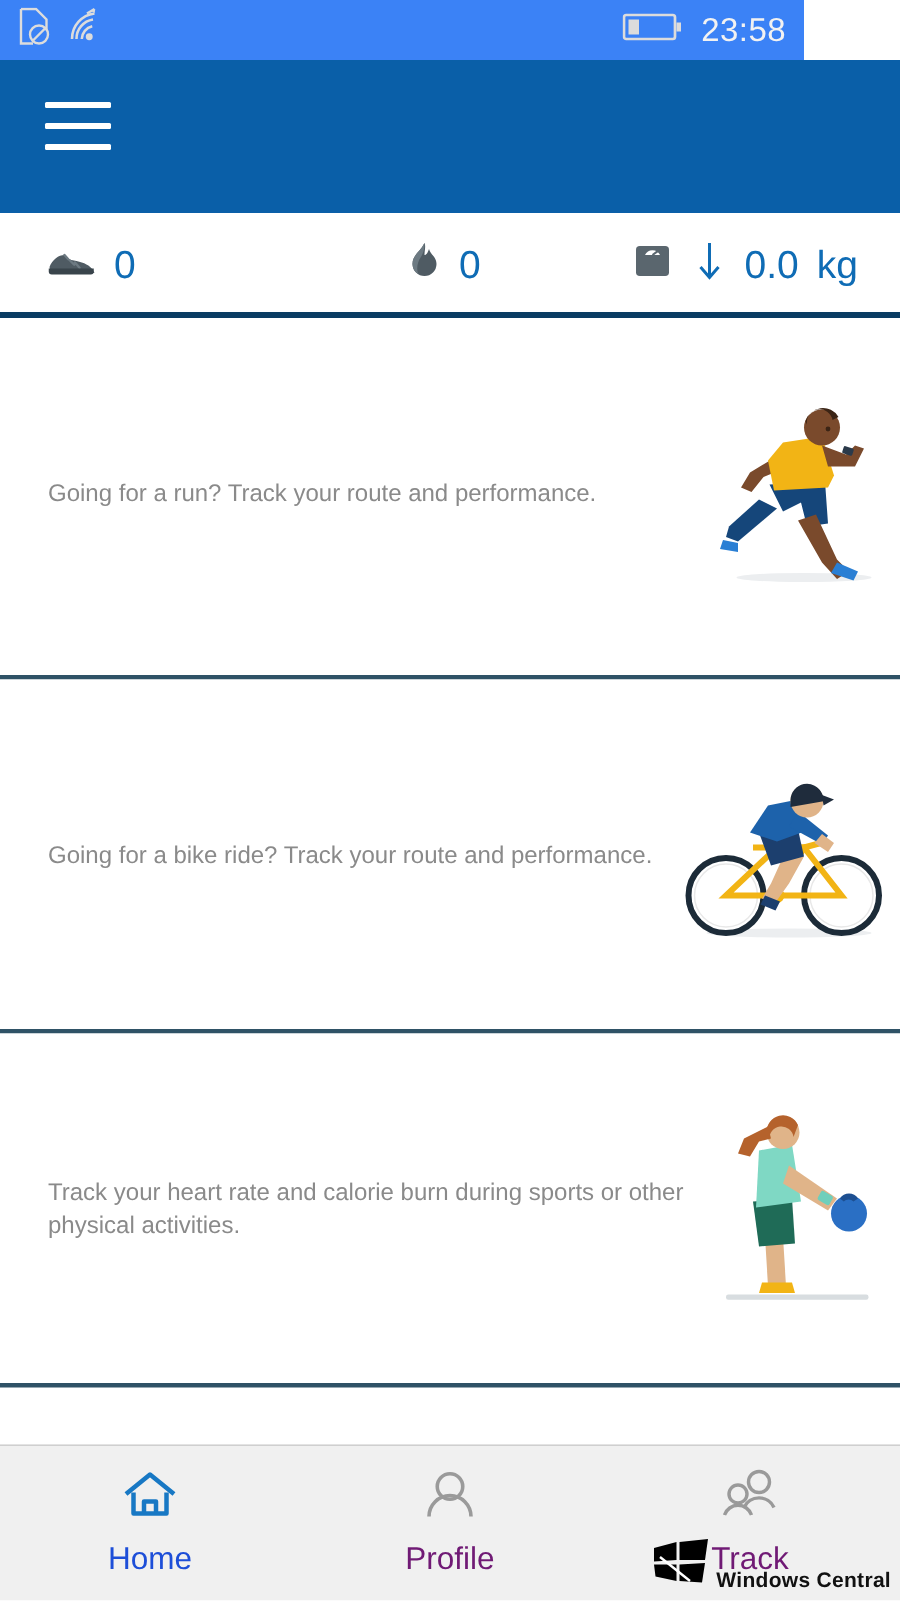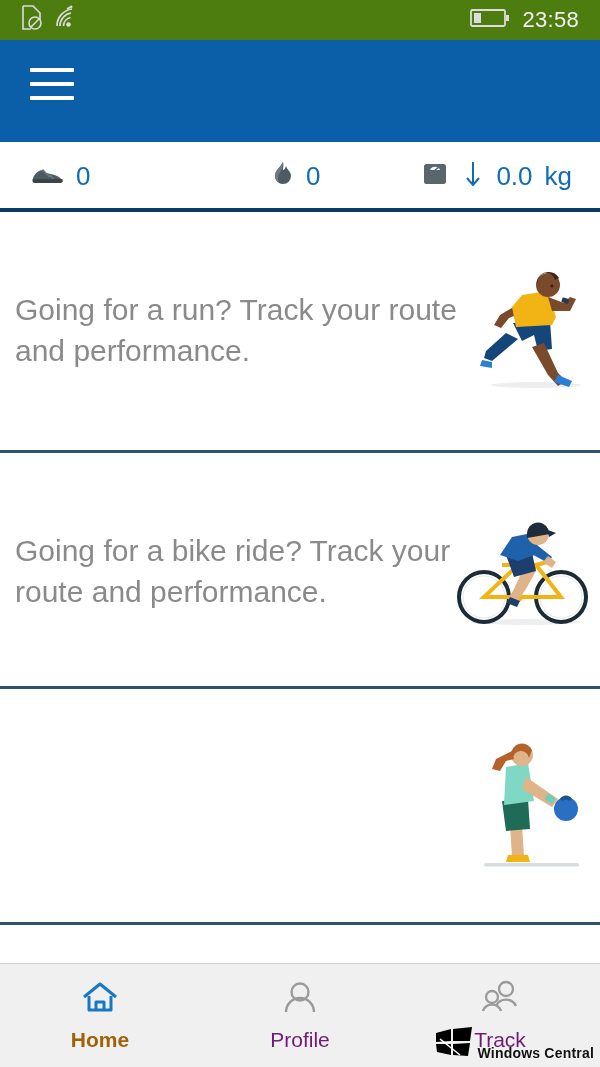--- a/index.html
+++ b/index.html
@@ -6,23 +6,23 @@
   html, body {
     width:600px; height:1067px;
     font-family:"Liberation Sans", sans-serif;
     background:#ffffff;
     overflow:hidden;
   }
   #app { position:relative; width:600px; height:1067px; background:#fff; }
 
   
   .statusbar {
-    position:absolute; top:0; left:0; width:600px; height:40px;
-    background:#4d7c0f; display:flex; align-items:center;
-    padding:0 21px; color:#e8e8e8;
+    position:absolute; top:0; left:0; width:536px; height:40px;
+    background:#3b82f6; display:flex; align-items:center;
+    padding:0 12px; color:#e8e8e8;
   }
   .sb-left { display:flex; align-items:center; gap:10px; }
   .sb-right { margin-left:auto; display:flex; align-items:center; gap:12px; }
   .sb-time { font-size:22px; color:#f2f2f2; letter-spacing:.3px; }
 
   
   .appbar {
     position:absolute; top:40px; left:0; width:600px; height:102px;
     background:#0a5fa8;
   }
@@ -53,38 +53,38 @@
 
   
   .card {
     position:absolute; left:0; width:600px; height:236px;
     background:#fff; display:flex; align-items:center;
   }
   .card-1 { top:212px; }
   .card-2 { top:453px; }
   .card-3 { top:689px; }
   .card-text {
-    font-size:30px; line-height:1.38; color:#8a8a8a;
-    padding-left:15px; width:470px; font-weight:400;
+    font-size:16px; line-height:1.38; color:#8a8a8a;
+    padding-left:32px; width:470px; font-weight:400;
   }
   .card-art { position:absolute; right:4px; top:0; height:236px;
               display:flex; align-items:center; }
 
   
   .navbar {
     position:absolute; bottom:0; left:0; width:600px; height:104px;
     background:#f0f0f0; border-top:1px solid #cfcfcf;
     display:flex; align-items:center;
   }
   .nav-item {
     flex:1; height:104px; display:flex; flex-direction:column;
     align-items:center; justify-content:center; gap:8px; cursor:pointer;
   }
   .nav-label { font-size:21px; color:#701a75; }
-  .nav-item.active .nav-label { color:#a16207;font-weight:bold; }
+  .nav-item.active .nav-label { color:#1d4ed8; }
 
   
   .watermark {
     position:absolute; right:6px; bottom:6px;
     display:flex; align-items:flex-end; gap:4px;
   }
   .wm-text { font-size:14px; font-weight:bold; color:#111; letter-spacing:.2px;margin-top:20px; }
 </style>
 </head>
 <body>
@@ -236,20 +236,21 @@
         <circle cx="82" cy="25" r="11" fill="#e0b489"></circle>
         <path d="M71 24 a11 11 0 0 1 21 -4 l2 5 l-23 4 z" fill="#1f2c3c"></path>
         <path d="M92 21 l8 3 l-7 4 z" fill="#1f2c3c"></path>
       </svg>
     </div>
   </div>
 
   <div class="rule rule-slate2"></div>
 
   <div class="card card-3">
+    <div class="card-text">Track your heart rate and calorie burn during sports or other physical activities.</div>
     <div class="card-art">
       <svg width="130" height="140" viewBox="0 0 130 140">
         <rect x="18" y="126" width="95" height="3.5" rx="1.5" fill="#d8dde0"></rect>
 
         <path d="M44 88 L46 120 L58 120 L56 88 z" fill="#e0b489"></path>
         <path d="M42 118 l20 0 l2 7 l-24 0 z" fill="#f2b415"></path>
 
         <path d="M36 64 L62 62 L64 92 L40 94 z" fill="#1f6b57"></path>
 
         <path d="M40 30 L62 26 L68 64 L38 68 z" fill="#7fd8c4"></path>

